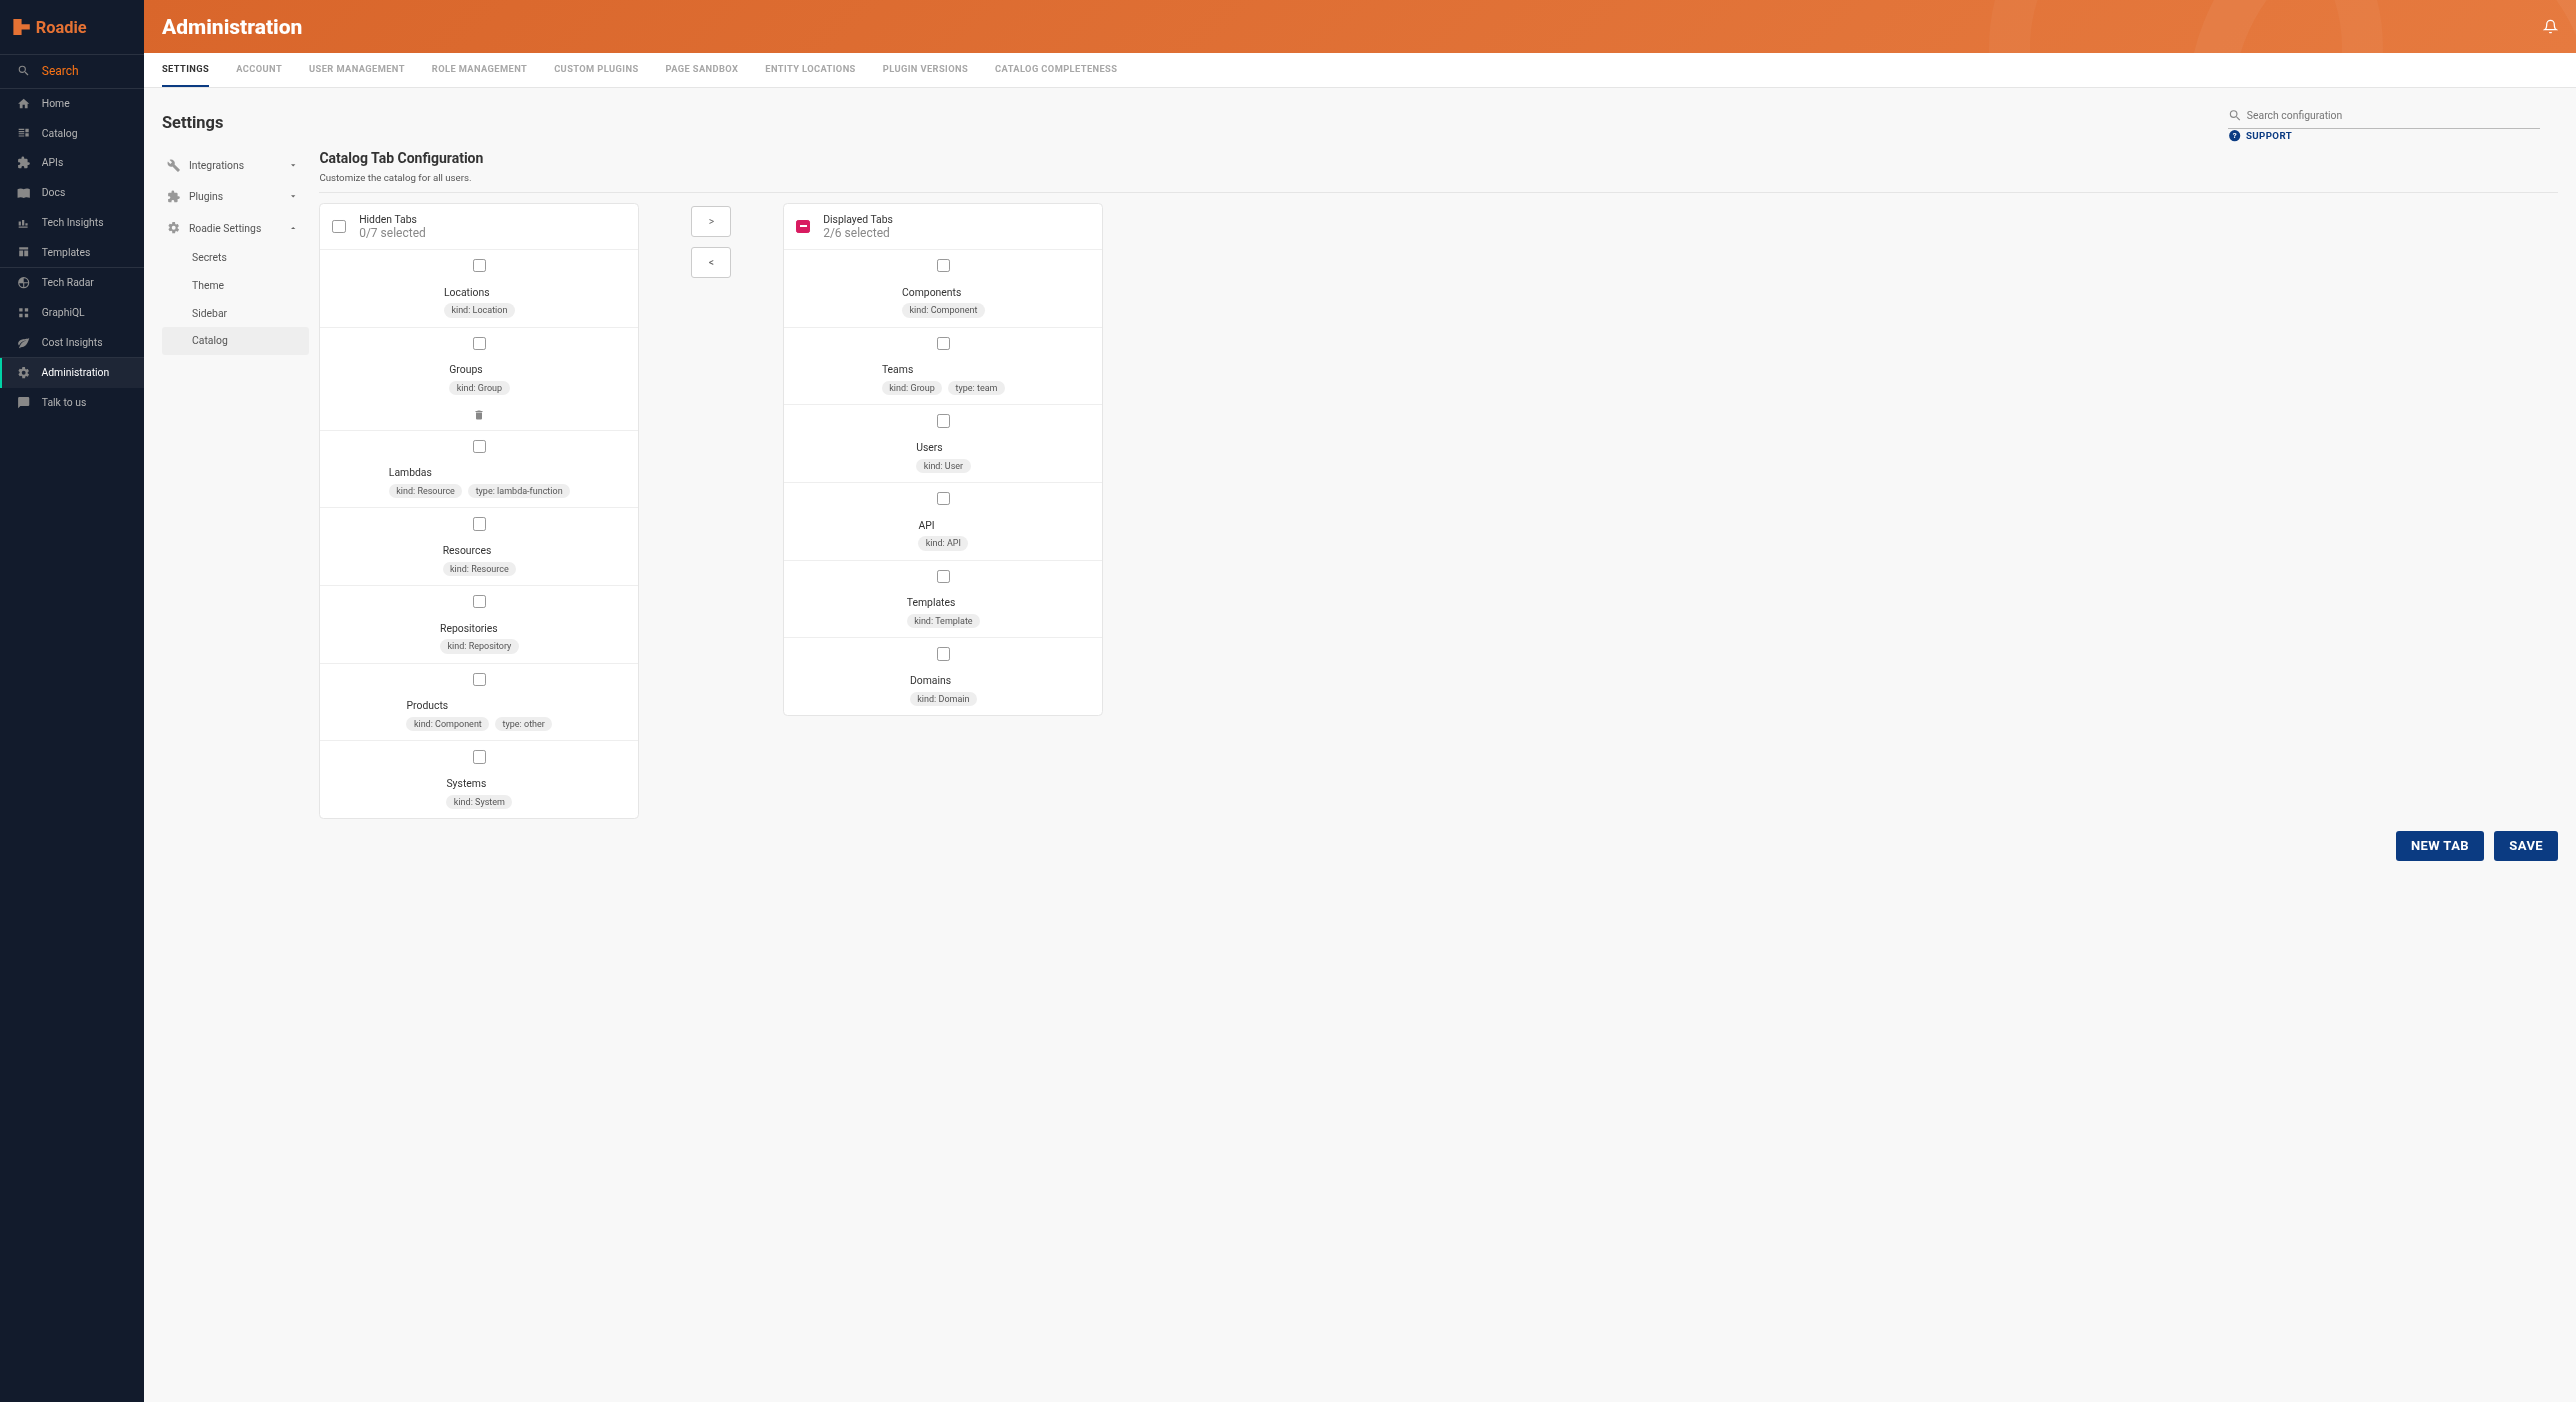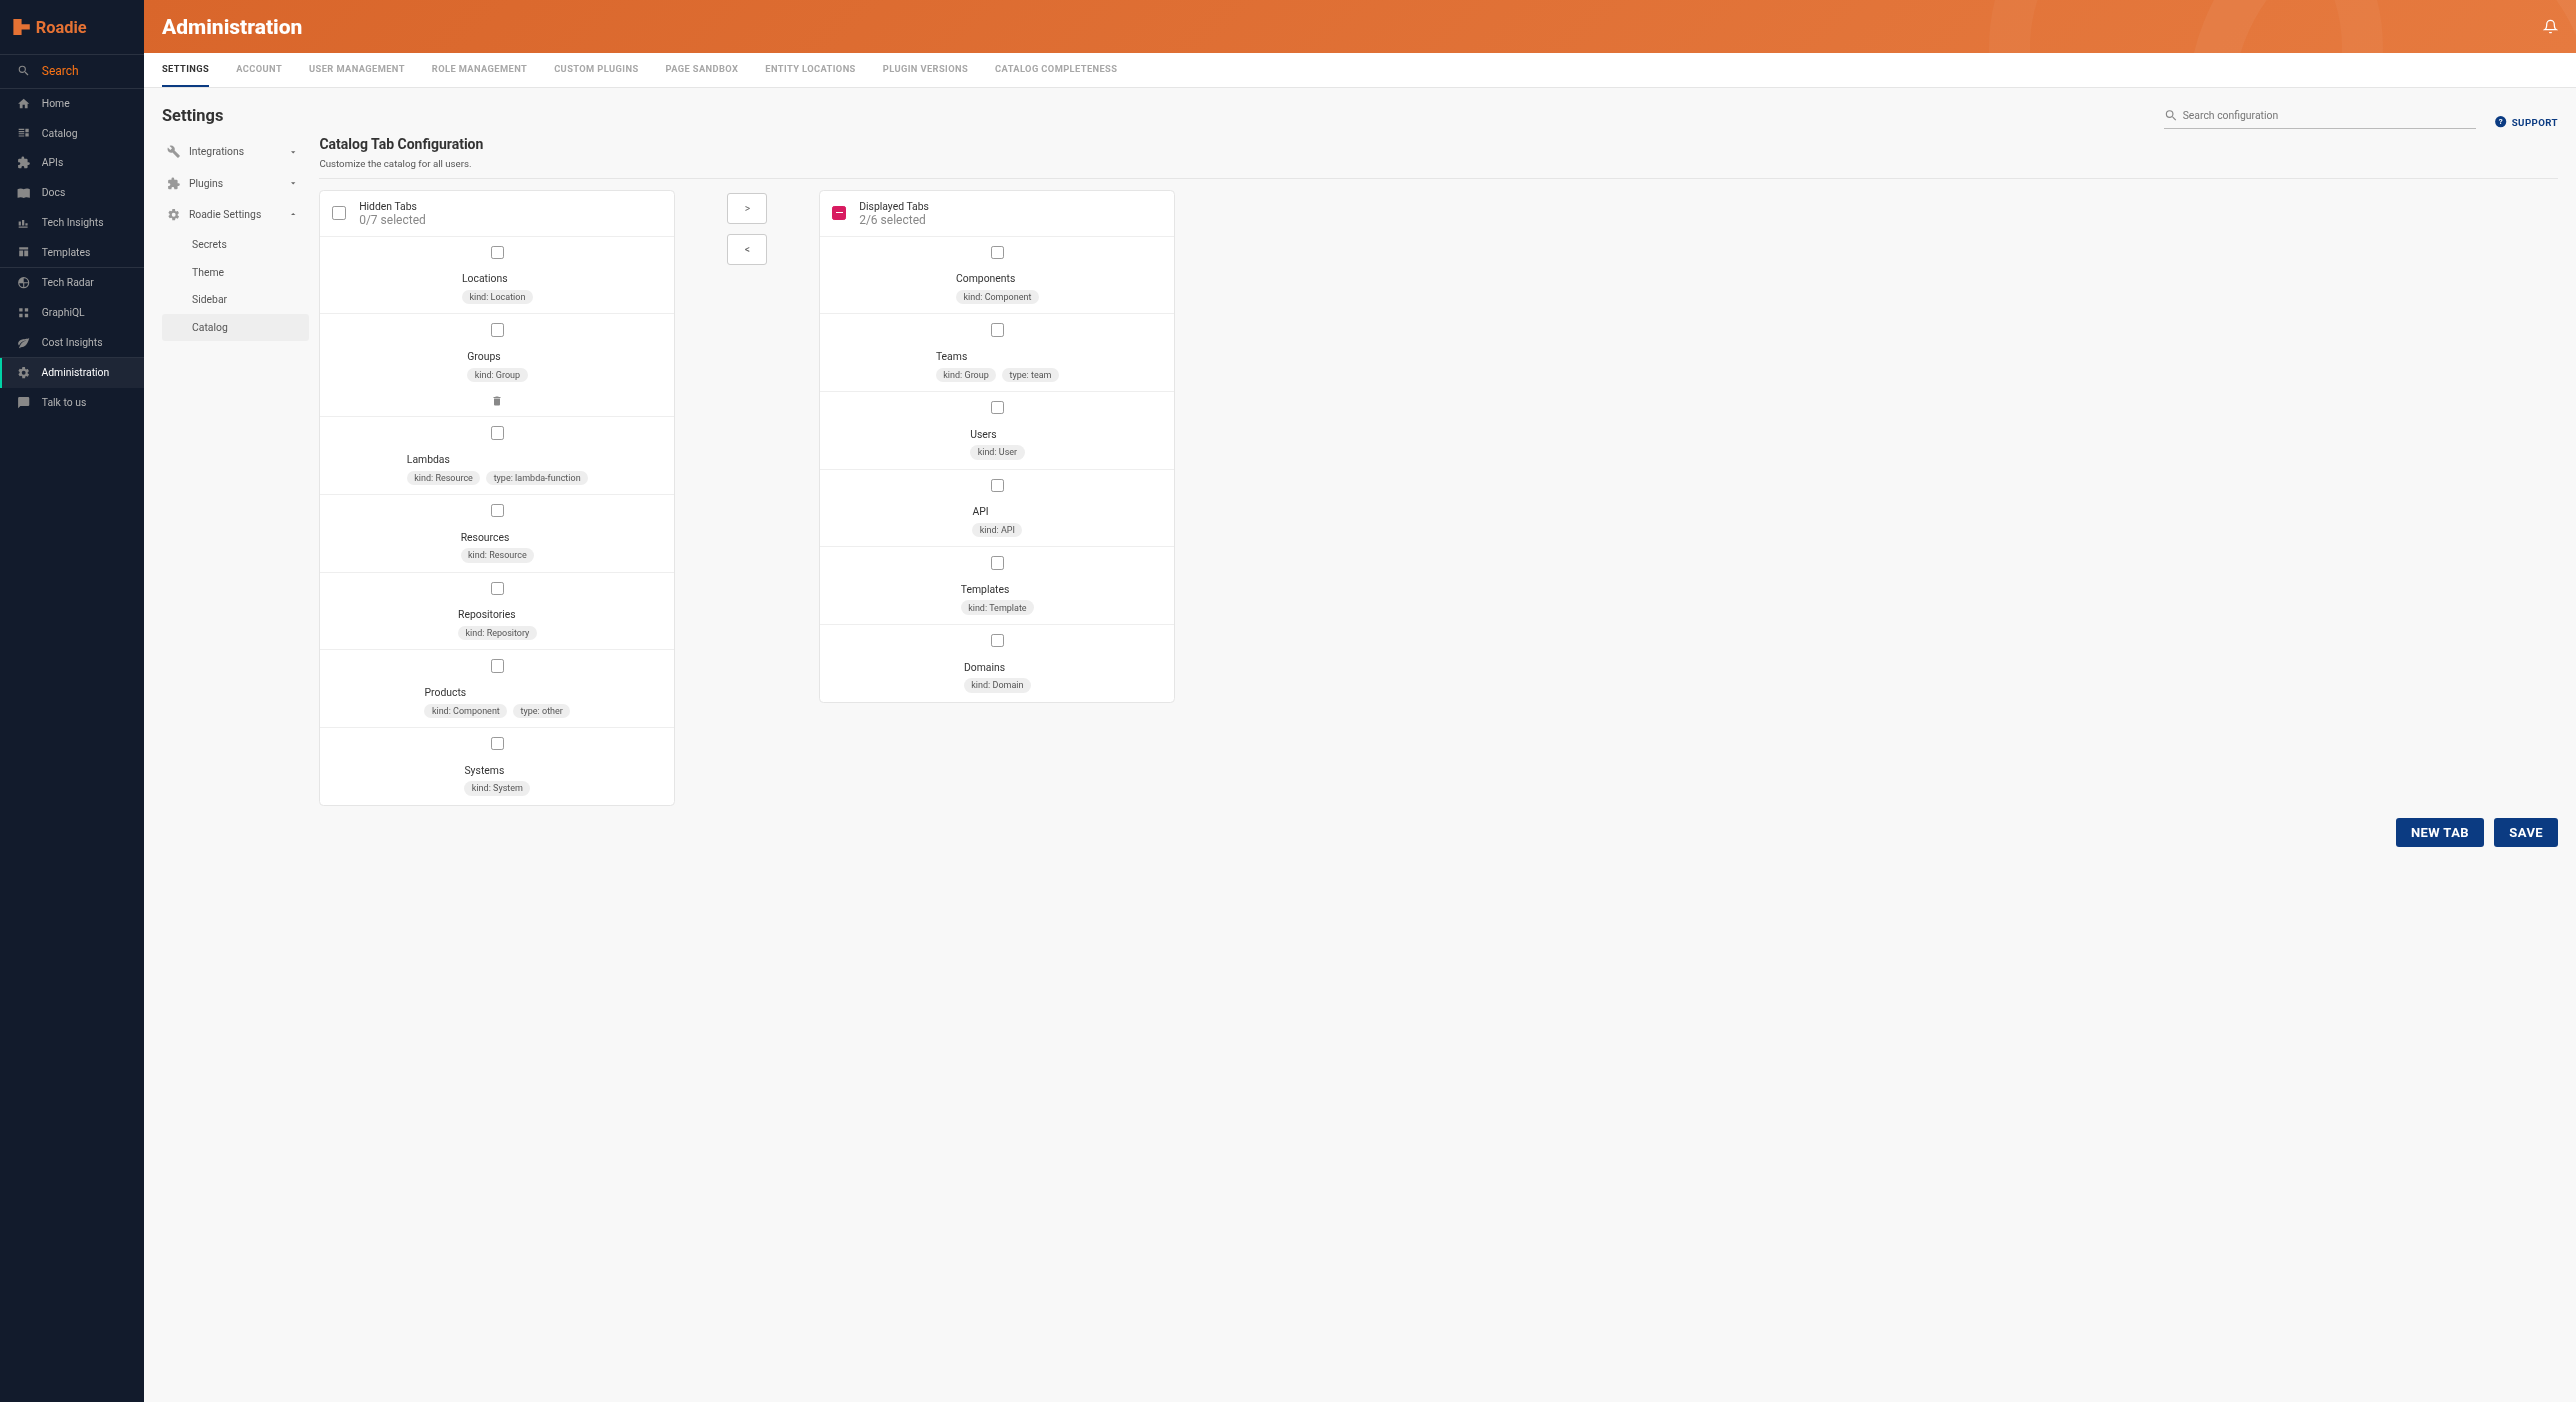--- a/index.html
+++ b/index.html
@@ -46,21 +46,21 @@
 .sn-item .sn-left { display:flex; align-items:center; gap:7.4px; }
 .sn-item .sn-icon { color:#999; width:15px; display:flex; justify-content:center; }
 .sn-sub { padding:7.4px 10.4px 7.4px 30px; font-size:10.4px; color:#555; cursor:pointer; border-radius:3px; }
 .sn-sub.active { background:#eee; }
 
 
 .cat-panel { flex:1; }
 .cat-title { font-size:14px; font-weight:700; margin-bottom:6px; }
 .cat-desc { font-size:9.7px; color:#555; margin-bottom:10.4px; padding-bottom:9px; border-bottom:0.7px solid #e5e5e5; }
 .transfer-row { display:flex; align-items:flex-start; gap:0; }
-.listbox { background:#fff; border:0.7px solid #e5e5e5; border-radius:4.5px; width:356px; }
+.listbox { background:#fff; border:0.7px solid #e5e5e5; border-radius:4.5px; width:320px; }
 .listbox-header { display:flex; align-items:center; gap:13.4px; padding:9px 12px; border-bottom:0.7px solid #eee; }
 .listbox-header .chk { width:13.4px; height:13.4px; border:1.5px solid #999; border-radius:2.2px; display:inline-block; }
 .listbox-header .chk.partial { background:#d81b60; border-color:#d81b60; position:relative; }
 .listbox-header .chk.partial::after { content:""; position:absolute; left:2.2px; right:2.2px; top:4.5px; height:1.5px; background:#fff; }
 .lb-head-text .t1 { font-size:10.4px; color:#333; }
 .lb-head-text .t2 { font-size:12px; color:#888; }
 .lb-row { display:flex; align-items:center; gap:13.4px; padding:9px 12px; border-bottom:0.7px solid #eee;flex-direction:column; }
 .lb-row:last-child { border-bottom:none; }
 .lb-row .chk { width:13.4px; height:13.4px; border:1.5px solid #999; border-radius:2.2px; cursor:pointer; flex-shrink:0; }
 .lb-body { flex:1; }
@@ -208,21 +208,21 @@
       <div class="tab">Custom Plugins</div>
       <div class="tab">Page Sandbox</div>
       <div class="tab">Entity Locations</div>
       <div class="tab">Plugin Versions</div>
       <div class="tab">Catalog Completeness</div>
     </div>
 
   <div class="content">
     <div class="content-top">
       <h2>Settings</h2>
-      <div style="display:flex;align-items:flex-end;">
+      <div style="display:flex;align-items:flex-start;flex-direction:column;">
         <div class="search-box">
           <svg width="15" height="15" viewBox="0 0 24 24" fill="#888">
               <path d="M15.5 14h-.79l-.28-.27A6.471 6.471 0 0016 9.5 6.5 6.5 0 109.5 16a6.471 6.471 0 004.23-1.57l.27.28v.79l5 4.99L20.49 19l-4.99-5zM9.5 14A4.5 4.5 0 1114 9.5 4.5 4.5 0 019.5 14z"></path>
             </svg>
           <input placeholder="Search configuration" style="">
         </div>
         <div class="support-link">
           <svg width="13.4" height="13.4" viewBox="0 0 24 24" fill="#0b3b82" style="font-size:13px">
               <circle cx="12" cy="12" r="10"></circle>
               <text x="12" y="17" text-anchor="middle" fill="#fff" font-size="14" font-weight="bold">?</text>

